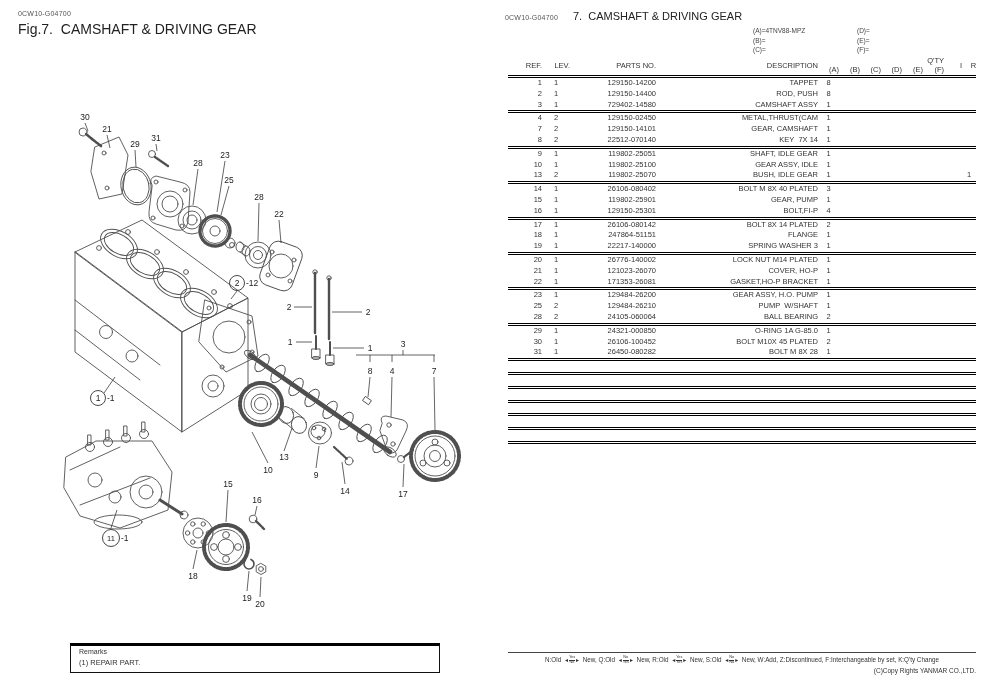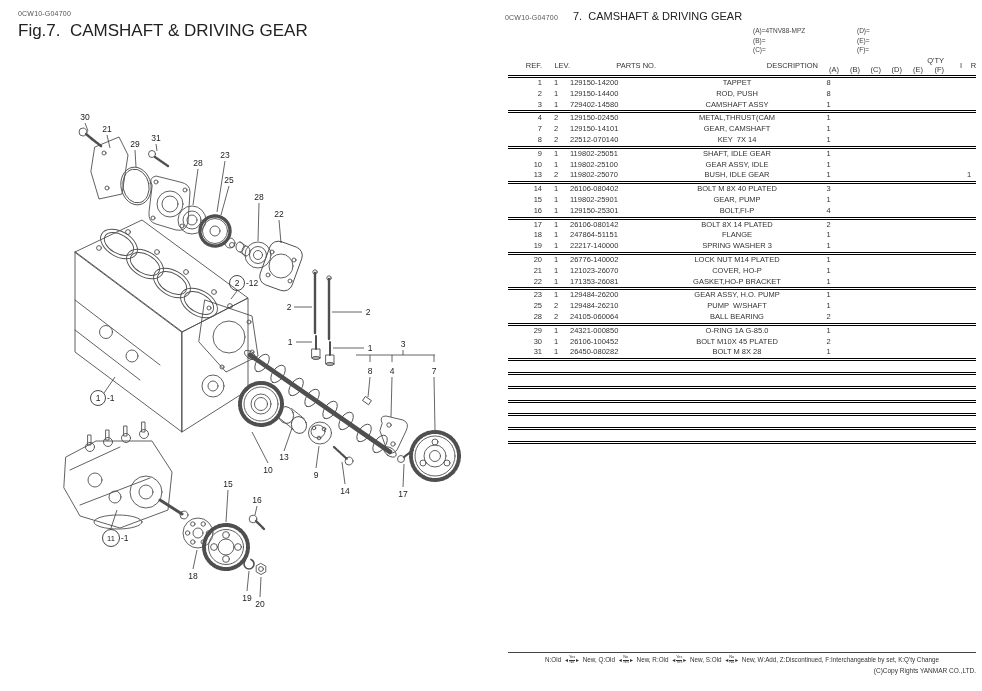--- a/index.html
+++ b/index.html
@@ -4,21 +4,21 @@
 <style>
   html,body{margin:0;padding:0;}
   body{
     width:982px;height:691px;position:relative;background:#ffffff;
     font-family:"Liberation Sans",sans-serif;color:#2e2e2e;overflow:hidden;
   }
   
   #left-panel{position:absolute;left:0;top:0;width:500px;height:691px;}
   .doc-code{position:absolute;font-size:7px;color:#555;letter-spacing:.2px;}
   #left-doc-code{left:18px;top:10px;}
-  #fig-title{position:absolute;left:18px;top:21px;font-size:17px;color:#222;white-space:pre;}
+  #fig-title{position:absolute;left:18px;top:21px;font-size:14px;color:#222;white-space:pre;}
   #diagram-wrap{position:absolute;left:40px;top:95px;width:440px;height:545px;}
   #remarks-box{
     position:absolute;left:70px;top:643px;width:368px;height:26px;
     border:1px solid #111;border-top:3px solid #000;background:#fff;
   }
   #remarks-title{position:absolute;left:8px;top:2px;font-size:7px;color:#333;}
   #remarks-note{position:absolute;left:8px;top:12px;font-size:7.5px;color:#333;}
   
   #right-panel{position:absolute;left:505px;top:0;width:477px;height:691px;}
   #right-doc-code{left:0;top:14px;}
@@ -33,22 +33,22 @@
     position:absolute;left:3px;top:56px;width:468px;
     border-collapse:collapse;table-layout:fixed;font-size:7.5px;color:#333;
   }
   #parts-table th{font-weight:normal;padding:0;font-size:7.5px;color:#333;}
   #parts-table td{padding:0;height:10.8px;line-height:10.8px;overflow:hidden;}
   #parts-table thead tr.h2 th{height:10px;line-height:10px;}
   #parts-table thead{border-bottom:3px double #000;text-align:right;}
   tr.group-end{border-bottom:3px double #000;}
   td.t-ref{text-align:right;padding-right:6px;}
   td.t-lev{text-align:center;}
-  td.t-part{text-align:left;padding-left:12px;white-space:pre;}
-  td.t-desc{text-align:center;padding-left:2px;white-space:pre;}
+  td.t-part{text-align:right;padding-left:12px;white-space:pre;}
+  td.t-desc{text-align:right;padding-left:2px;white-space:pre;}
   td.t-q{text-align:center;}
   td.t-i,td.t-r{text-align:center;}
   tr.empty-first td{height:20px;}
   tr.empty-group td{height:30px;}
   
   #legend{position:absolute;left:3px;top:652px;width:468px;border-top:1px solid #444;}
   #legend-line{margin-top:3px;text-align:center;font-size:6.3px;color:#333;white-space:nowrap;}
   .xchg{display:inline-block;vertical-align:middle;margin:0 1px;}
   .xchg .arr{font-size:5px;vertical-align:middle;}
   .frac{display:inline-block;vertical-align:middle;text-align:center;line-height:3.6px;}
@@ -297,20 +297,24 @@
           <circle cx="111" cy="538" r="8.5" fill="none" stroke="#333" stroke-width="0.9"></circle>
           <text x="111" y="538" text-anchor="middle" dominant-baseline="central" font-size="7.5" font-family="Liberation Sans, sans-serif" fill="#222">11</text>
           <text x="121" y="538" text-anchor="start" dominant-baseline="central" font-size="8.5" font-family="Liberation Sans, sans-serif" fill="#222">-1</text>
           <text x="193" y="576" text-anchor="middle" dominant-baseline="central" font-size="8.5" font-family="Liberation Sans, sans-serif" fill="#222">18</text>
           <text x="247" y="598" text-anchor="middle" dominant-baseline="central" font-size="8.5" font-family="Liberation Sans, sans-serif" fill="#222">19</text>
           <text x="260" y="604" text-anchor="middle" dominant-baseline="central" font-size="8.5" font-family="Liberation Sans, sans-serif" fill="#222">20</text>
         </g>
     </svg>
   </div>
 
+  <div id="remarks-box">
+    <div id="remarks-title">Remarks</div>
+    <div id="remarks-note">(1) REPAIR PART.</div>
+  </div>
 </div>
 
 <div id="right-panel">
   <div id="right-doc-code" class="doc-code">0CW10-G04700</div>
   <div id="right-title">7.  CAMSHAFT &amp; DRIVING GEAR</div>
 
   <div id="models">
     <div class="mcol c1" id="models-c1">
         <div class="mline">(A)=4TNV88-MPZ</div>
         <div class="mline">(B)=</div>

